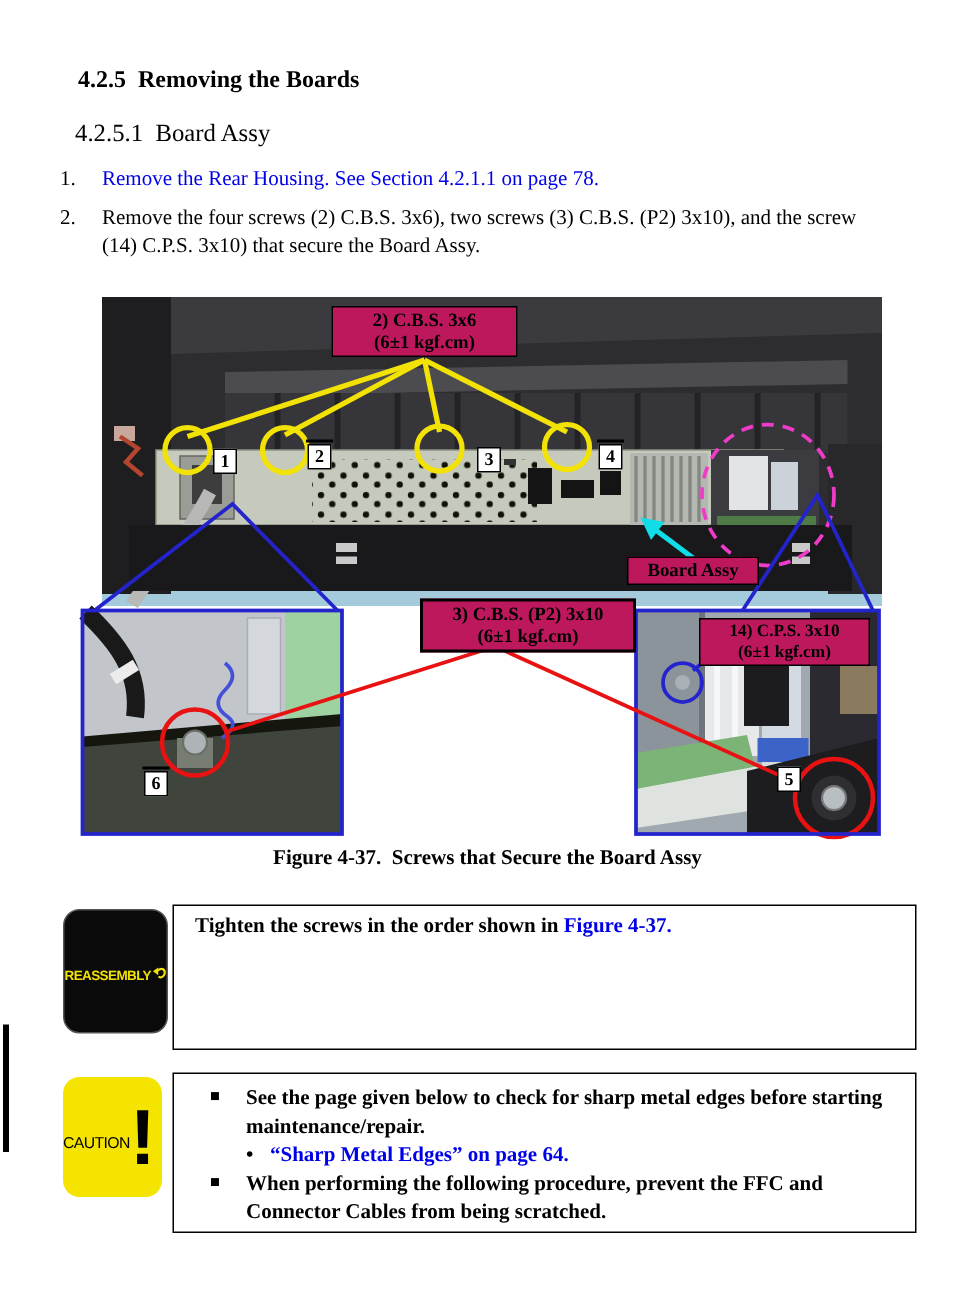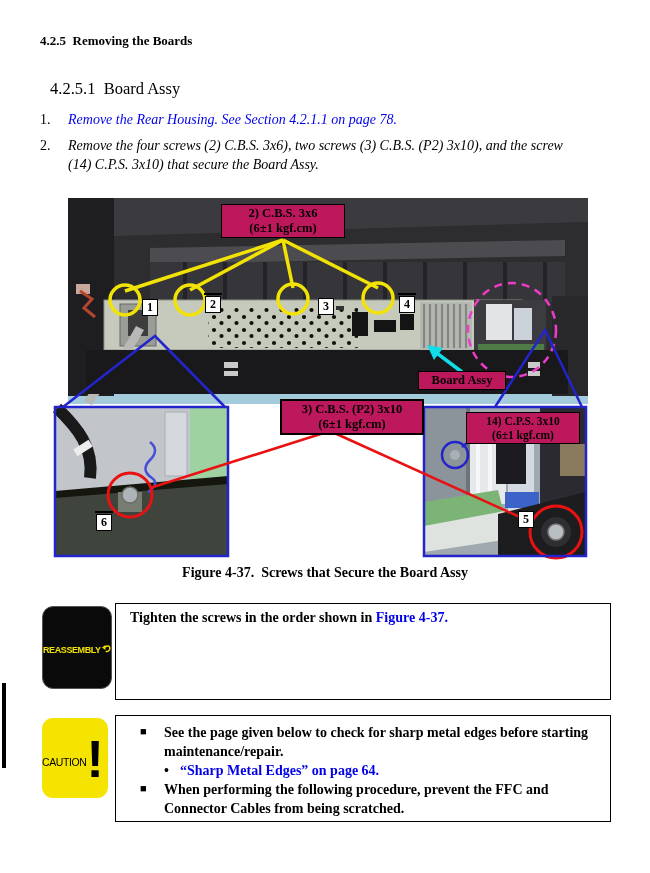--- a/index.html
+++ b/index.html
@@ -1,23 +1,23 @@
 <!DOCTYPE html>
 <html><head>
 <meta charset="utf-8">
 <style>
   html,body{margin:0;padding:0;background:#ffffff;}
   .page{position:relative;width:650px;height:873px;background:#fff;overflow:hidden;
         font-family:"Liberation Serif", serif;color:#000;}
   .abs{position:absolute;}
-  h1.title{font-size:13px;font-weight:bold;margin:0;text-align:right;}
+  h1.title{font-size:16px;font-weight:bold;margin:12px;text-align:right;}
   h2.subtitle{font-size:16.5px;font-weight:normal;margin:10px;}
   .step{font-size:14px;line-height:19px;}
   .step-num{position:absolute;left:0;top:0;}
-  .step-text{display:block;margin-left:28px;font-style:italic;}
+  .step-text{display:block;margin-left:28px;}
   .link{color:#0000e8;}
   .interact{cursor:pointer;}
   
   .figure{left:0;top:196px;width:650px;height:368px;}
   .figure svg{position:absolute;left:0;top:0;}
   .callout-box{position:absolute;background:#be185d;border:1.6px solid #000;
       font-weight:bold;font-size:12.5px;line-height:15px;text-align:center;padding:1px 2px;}
   .callout-box.small{font-size:11.5px;line-height:14px;}
   .numbox{position:absolute;width:14px;height:15px;background:#fff;border:1.6px solid #000;
       font-weight:bold;font-size:12px;line-height:15px;text-align:center;}

